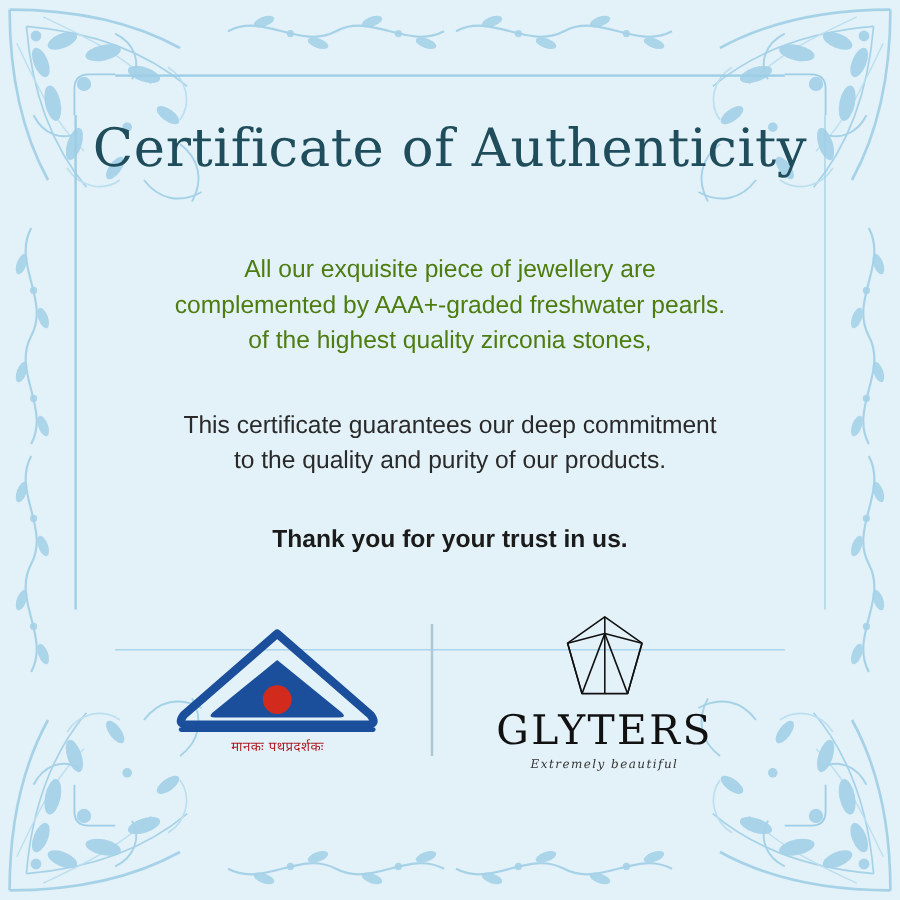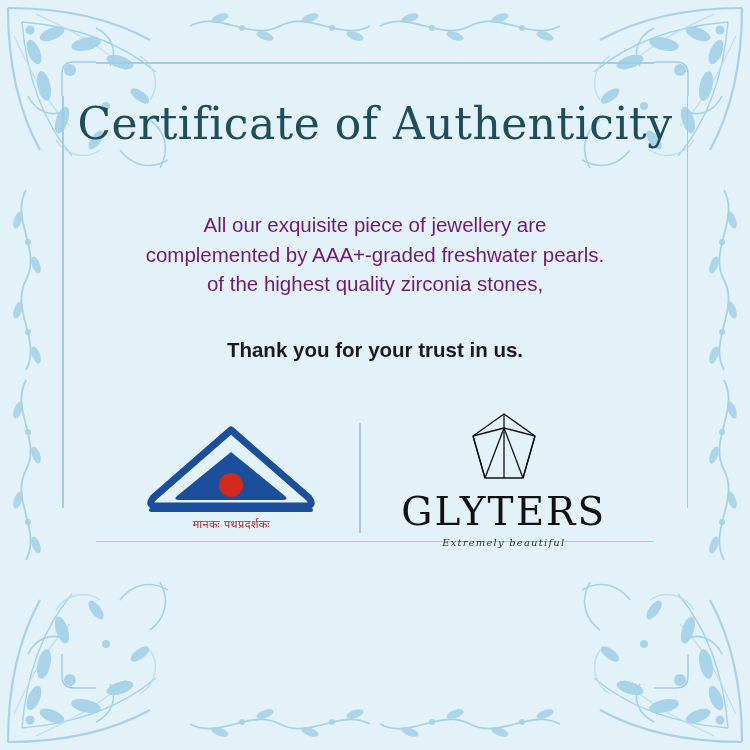--- a/index.html
+++ b/index.html
@@ -63,21 +63,21 @@
     letter-spacing: 0.5px;
     color: #1f4d5c;
     line-height: 1.1;
     white-space: nowrap;
   }
 
   .body-block {
     margin-top: 62px;
     font-size: 20.5px;
     line-height: 1.42;
-    color: #701a75;
+    color: #4d7c0f;
     font-weight: 400;
     max-width: 600px;
   }
   .body-block .line { display: block; }
 
   .guarantee-block {
     margin-top: 42px;
     font-size: 20.5px;
     line-height: 1.42;
     color: #2a2a2a;
@@ -119,21 +119,21 @@
   .isi-caption {
     font-family: "DejaVu Sans", sans-serif;
     font-size: 11px;
     color: #b01c22;
     letter-spacing: 0.4px;
     margin-top: -4px;
   }
 
   .brand-name {
     font-family: "DejaVu Serif", "Liberation Serif", serif;
-    font-size: 39px;
+    font-size: 34px;
     letter-spacing: 2px;
     color: #111;
     line-height: 1;
     margin-top: 6px;
   }
   .brand-tagline {
     font-family: "DejaVu Serif", "Liberation Serif", serif;
     font-style: italic;
     font-size: 10px;
     letter-spacing: 1.2px;
@@ -226,20 +226,24 @@
   <div class="content">
 
     <div class="title">Certificate of Authenticity</div>
 
     <div class="body-block">
       <span class="line">All our exquisite piece of jewellery are</span>
       <span class="line">complemented by AAA+-graded freshwater pearls.</span>
       <span class="line">of the highest quality zirconia stones,</span>
     </div>
 
+    <div class="guarantee-block">
+      <span class="line">This certificate guarantees our deep commitment</span>
+      <span class="line">to the quality and purity of our products.</span>
+    </div>
 
     <div class="thanks">Thank you for your trust in us.</div>
 
     <div class="logos">
 
       <div class="logo-cell logo-isi">
         <svg width="176" height="96" viewBox="0 0 176 96" aria-hidden="true">
 
           <path d="M88 6 L166 74 Q172 82 162 82 L14 82 Q4 82 10 74 Z" fill="none" stroke="#1b4f9c" stroke-width="7" stroke-linejoin="round"></path>
 

